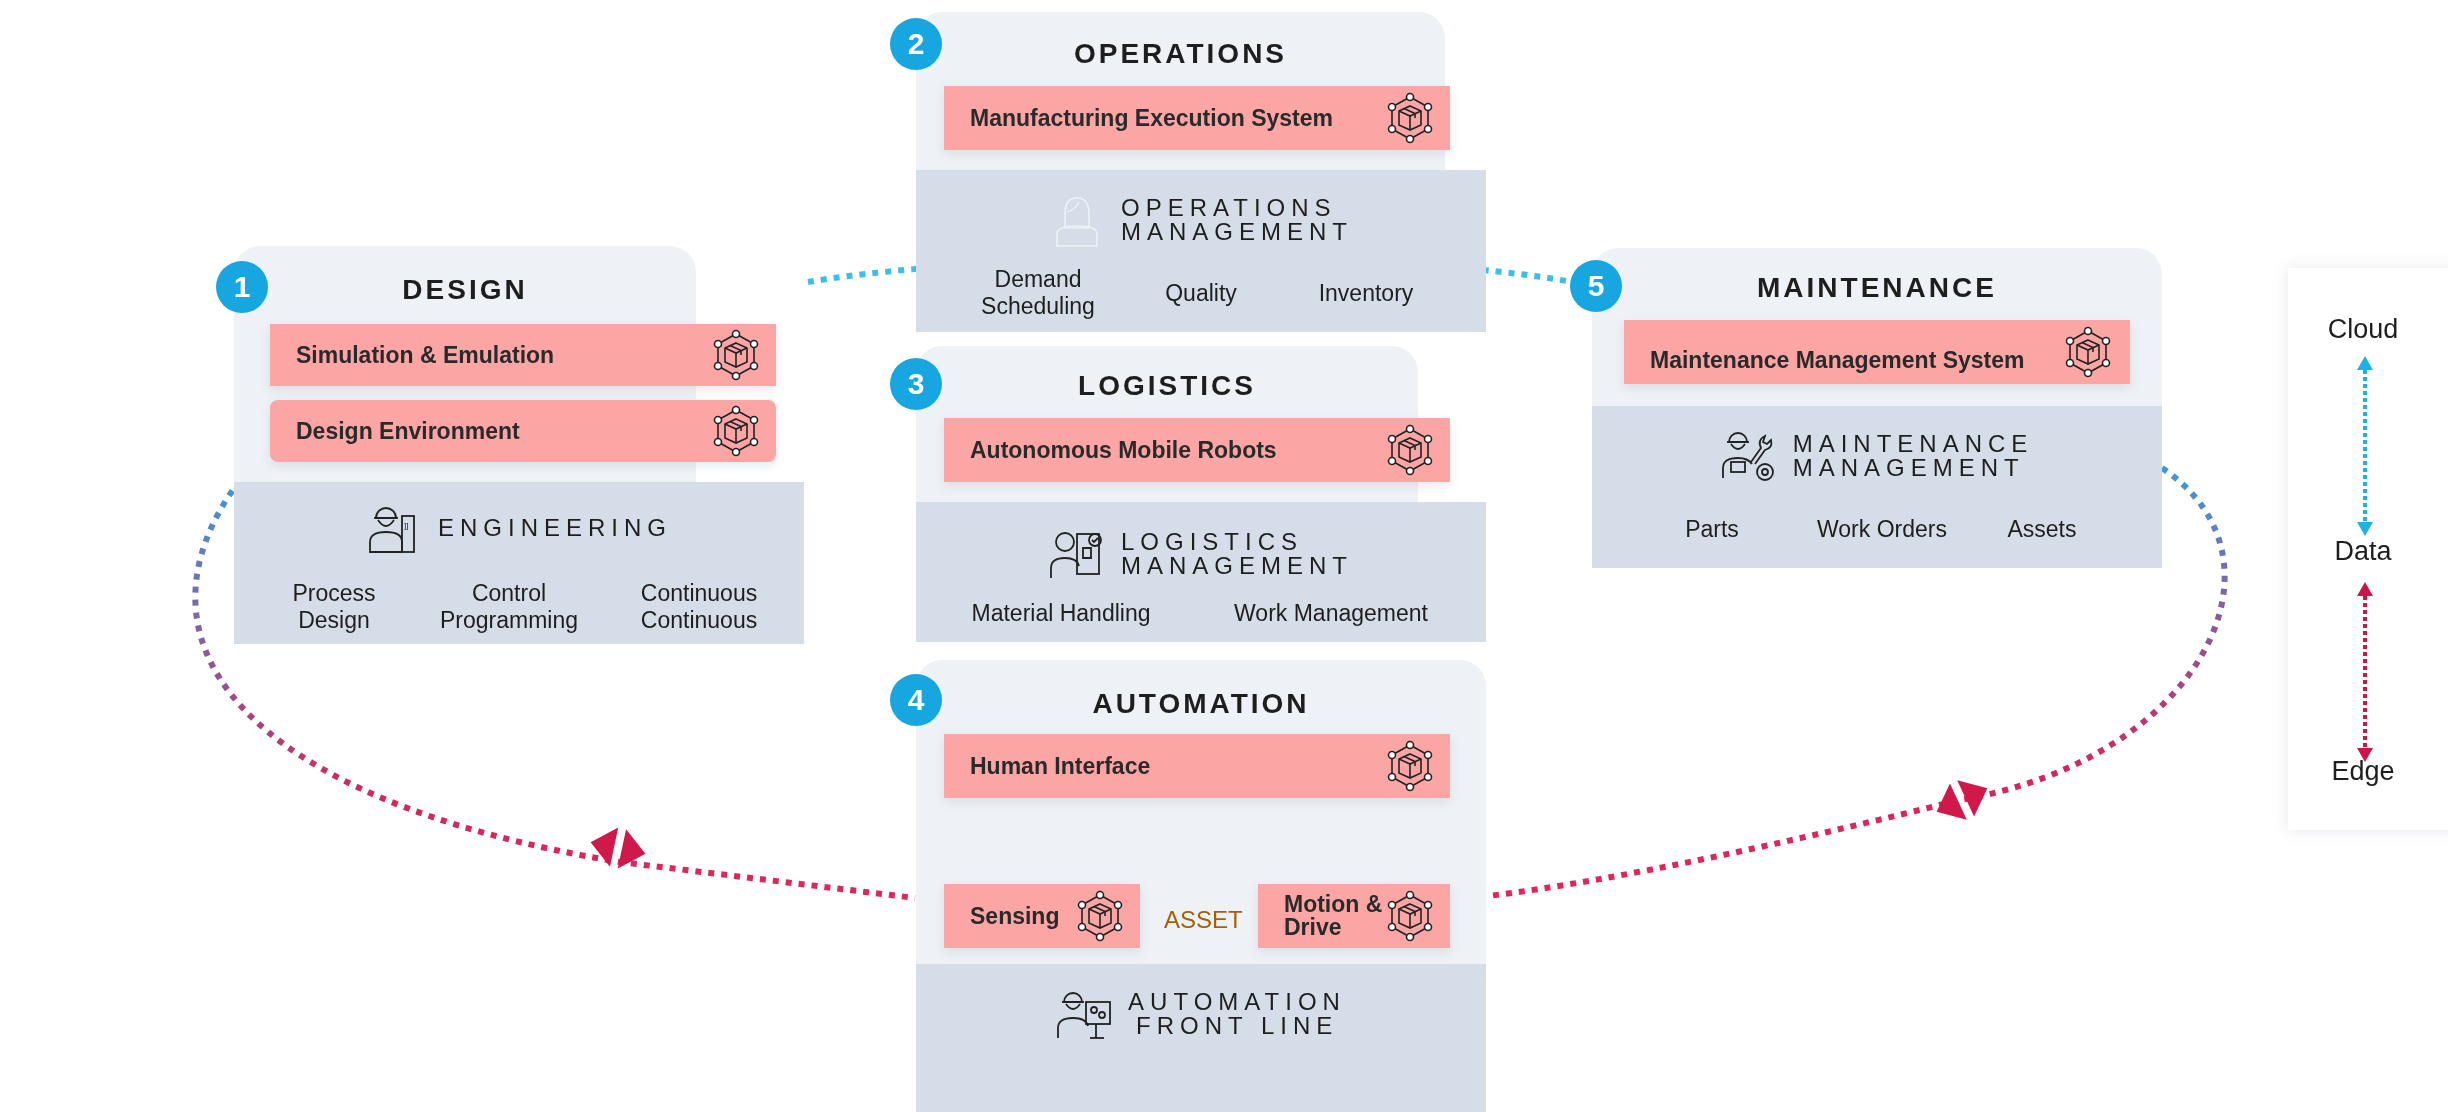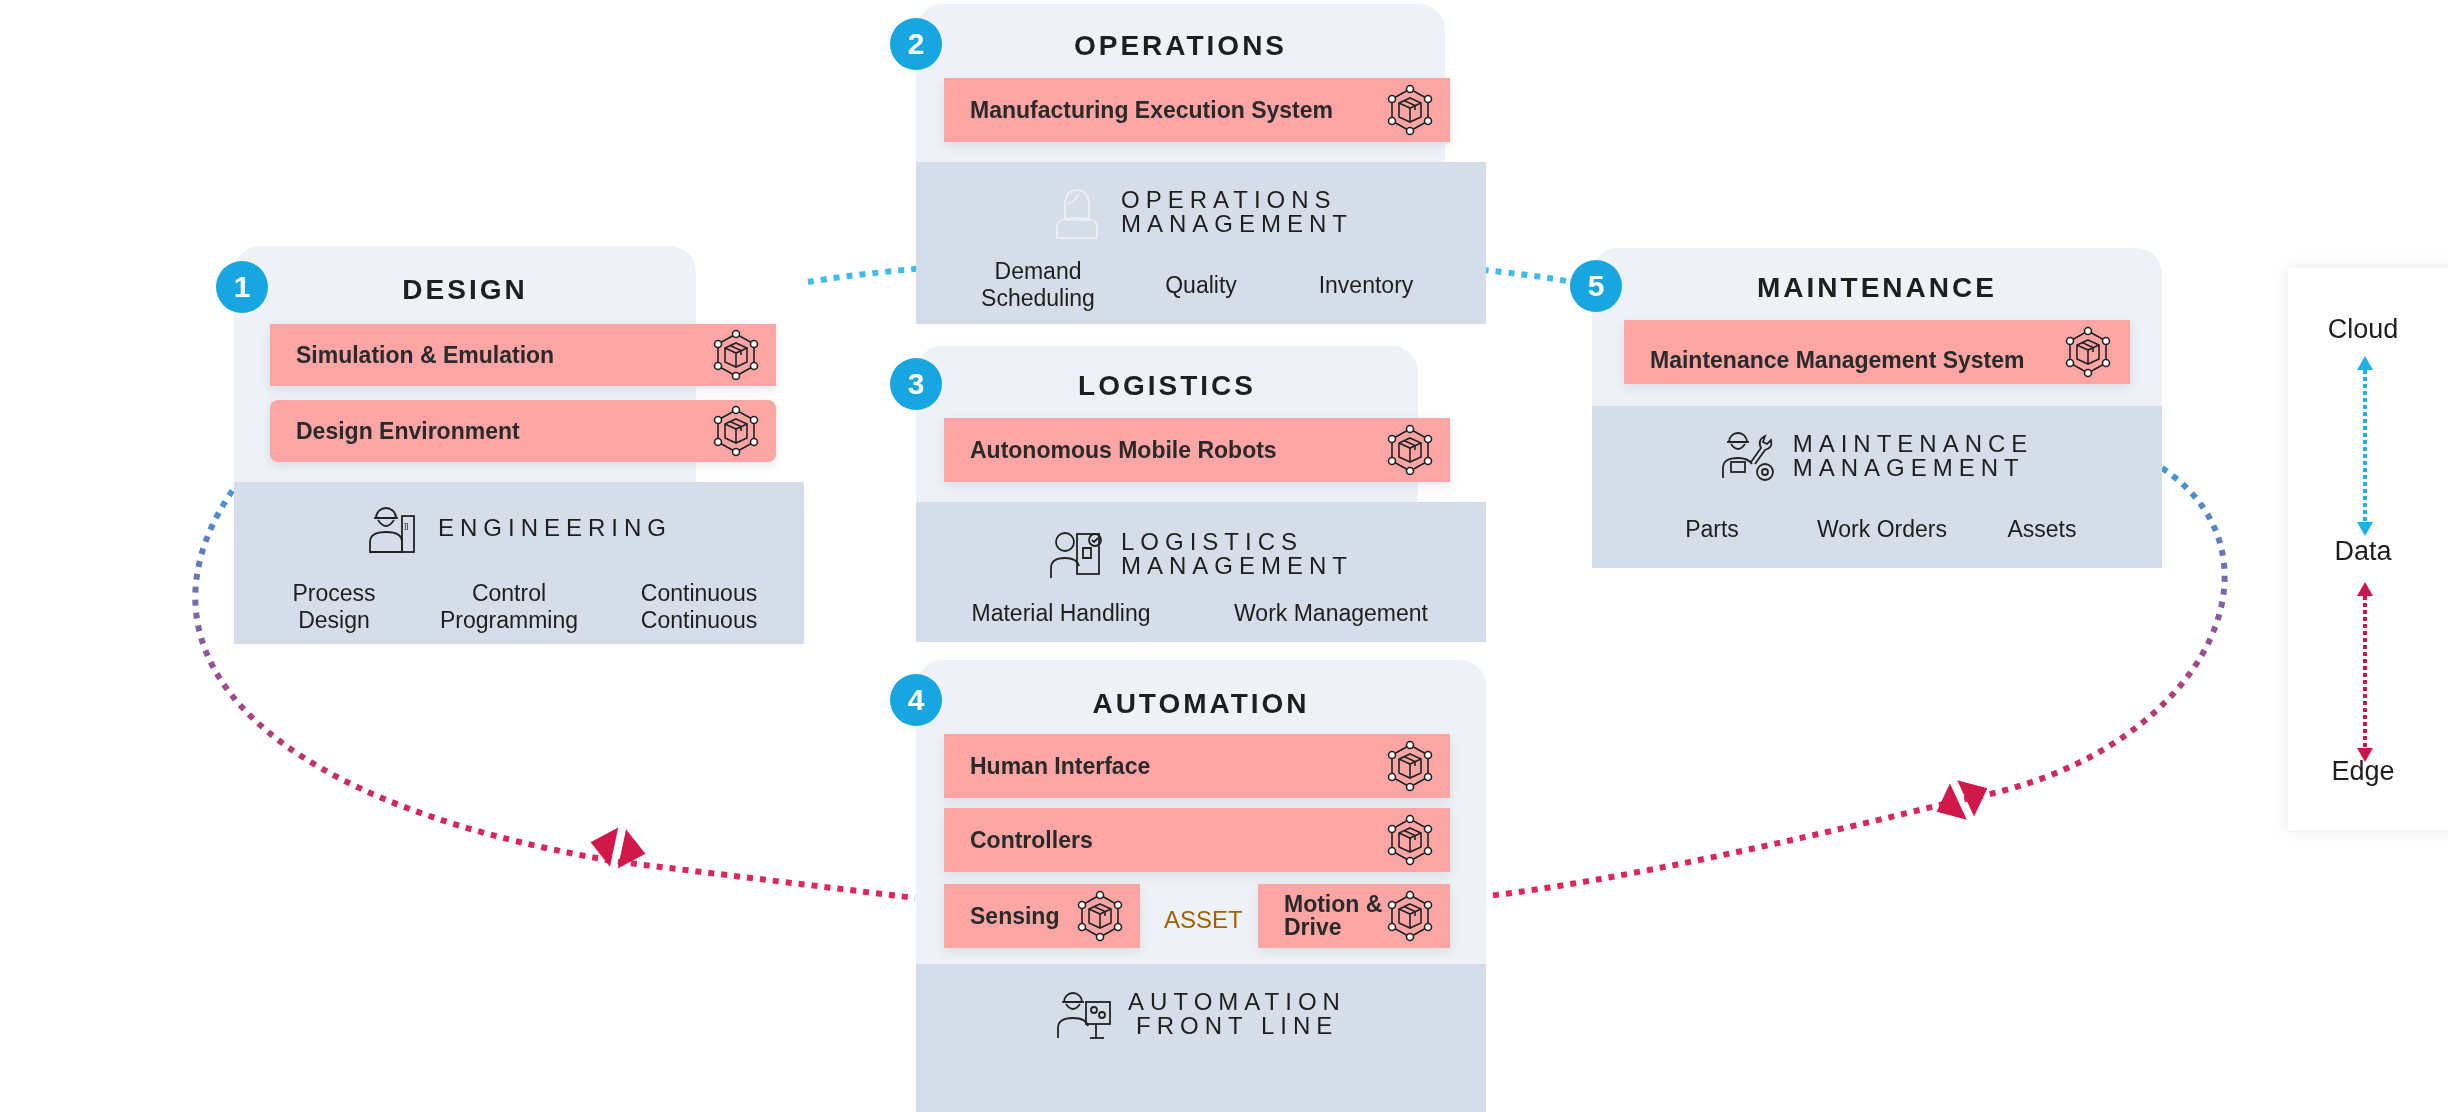--- a/index.html
+++ b/index.html
@@ -125,21 +125,21 @@
       <div>Programming</div>
     </div>
     <div class="sub" style="left:385px;top:98px;width:160px;">
       <div>Continuous</div>
       <div>Continuous</div>
     </div>
   </div>
 </div>
 <div class="badge" style="left:216px;top:261px;">1</div>
 
-<div class="stage" style="left:916px;top:4px;width:529px;height:320px;">
+<div class="stage" style="left:916px;top:12px;width:529px;height:320px;">
   <div class="stage-title" style="top:26px;">OPERATIONS</div>
   <div class="card" style="left:28px;top:74px;width:506px;height:64px;">
     <span class="card-label">Manufacturing Execution System</span>
     <svg class="cube" viewBox="0 0 52 52">
         <use href="#cubeIcon"></use>
       </svg>
   </div>
   <div class="mgmt" style="left:0;top:158px;width:570px;height:162px;">
     <div class="mgmt-head" style="top:22px;">
       <svg class="role-icon" viewBox="0 0 56 56" fill="none" stroke="#eef2f6" stroke-width="1.6">
@@ -196,26 +196,20 @@
       <div>Work Management</div>
     </div>
   </div>
 </div>
 <div class="badge" style="left:890px;top:358px;">3</div>
 
 <div class="stage" style="left:916px;top:660px;width:570px;height:452px;">
   <div class="stage-title" style="top:28px;">AUTOMATION</div>
   <div class="card" style="left:28px;top:74px;width:506px;height:64px;">
     <span class="card-label">Human Interface</span>
-    <svg class="cube" viewBox="0 0 52 52">
-        <use href="#cubeIcon"></use>
-      </svg>
-  </div>
-  <div class="card" style="left:28px;top:148px;width:506px;height:64px;">
-    <span class="card-label">Controllers</span>
     <svg class="cube" viewBox="0 0 52 52">
         <use href="#cubeIcon"></use>
       </svg>
   </div>
   <div class="card" style="left:28px;top:224px;width:196px;height:64px;">
     <span class="card-label">Sensing</span>
     <svg class="cube" viewBox="0 0 52 52">
         <use href="#cubeIcon"></use>
       </svg>
   </div>

